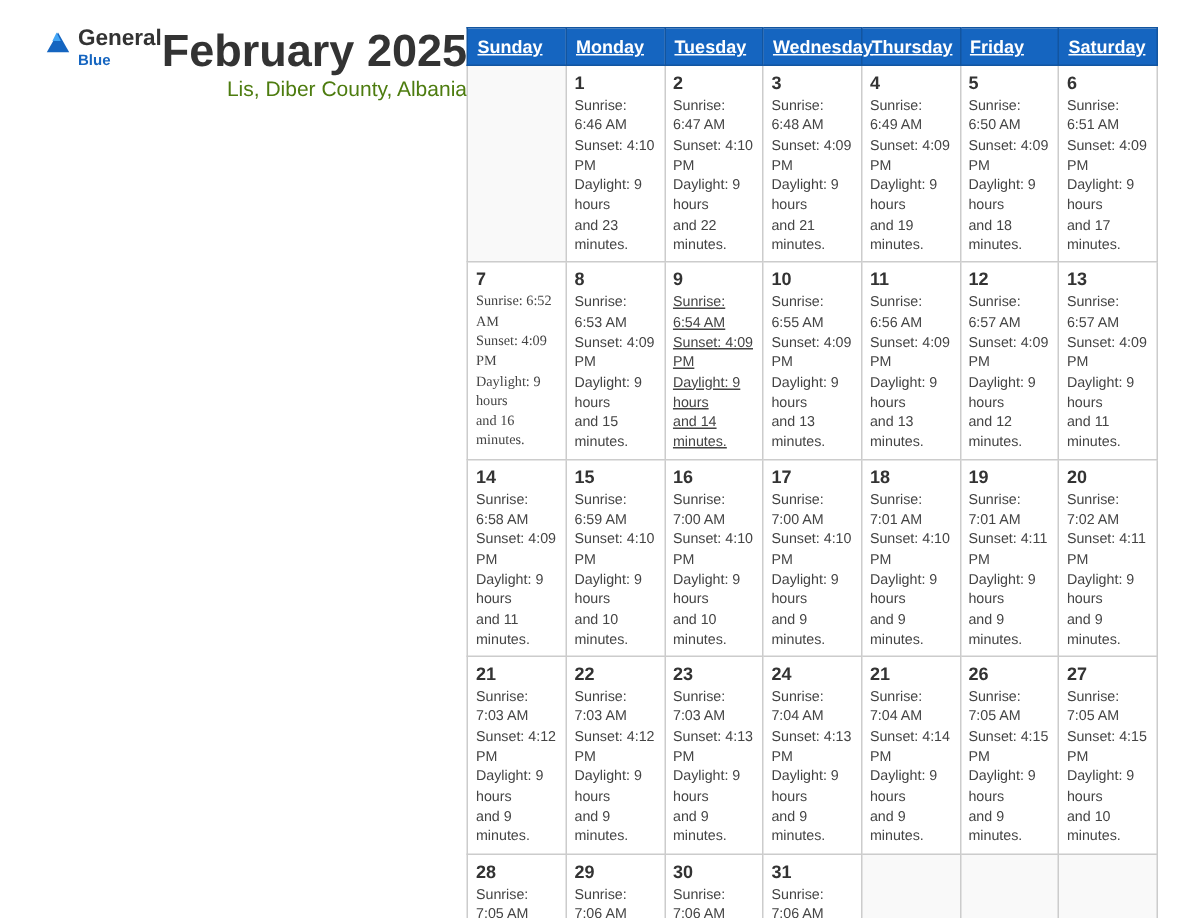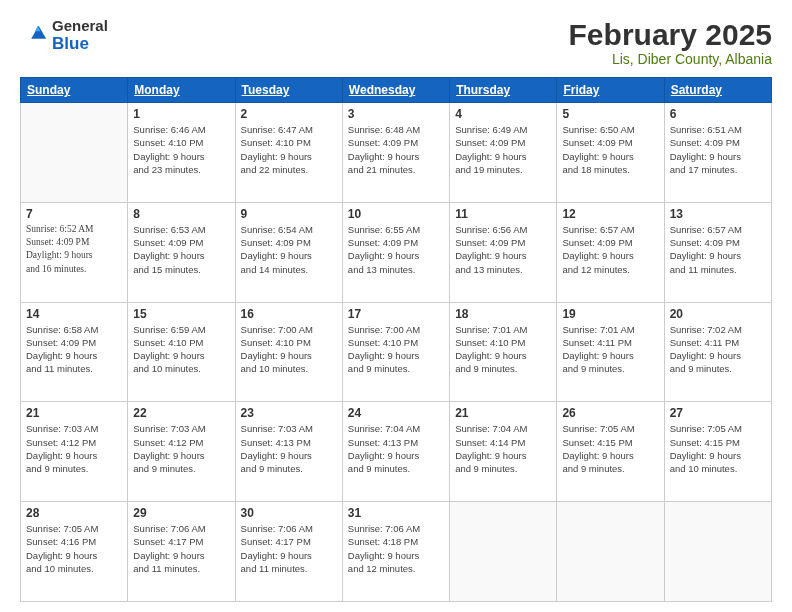--- a/index.html
+++ b/index.html
@@ -8,21 +8,20 @@
       height: 612px;
       font-family: Arial, sans-serif;
       background: #fff;
       overflow: hidden;
     }
     .page {
       width: 792px;
       height: 612px;
       padding: 18px 20px 10px 20px;
       display: flex;
-      flex-direction: column;
     }
     .header {
       display: flex;
       justify-content: space-between;
       align-items: flex-start;
       margin-bottom: 10px;
     }
     .logo {
       display: flex;
       align-items: center;
@@ -32,21 +31,21 @@
       display: flex;
       flex-direction: column;
       line-height: 1.1;
     }
     .logo-general {
       font-size: 15px;
       font-weight: bold;
       color: #333;
     }
     .logo-blue {
-      font-size: 17px;
+      font-size: 10px;
       font-weight: bold;
       color: #1565c0;
     }
     .logo-icon {
       width: 28px;
       height: 28px;
     }
     .title-block {
       text-align: right;
     }
@@ -191,21 +190,21 @@
           </td>
           <td>
             <span class="day-number">8</span>
             <div class="day-info" style="white-space: pre-line;">Sunrise: 6:53 AM
 Sunset: 4:09 PM
 Daylight: 9 hours
 and 15 minutes.</div>
           </td>
           <td>
             <span class="day-number">9</span>
-            <div class="day-info" style="white-space: pre-line;">Sunrise: 6:54 AM
+            <div class="day-info" style="white-space: pre-line; text-decoration: underline;">Sunrise: 6:54 AM
 Sunset: 4:09 PM
 Daylight: 9 hours
 and 14 minutes.</div>
           </td>
           <td>
             <span class="day-number">10</span>
             <div class="day-info" style="white-space: pre-line;">Sunrise: 6:55 AM
 Sunset: 4:09 PM
 Daylight: 9 hours
 and 13 minutes.</div>

